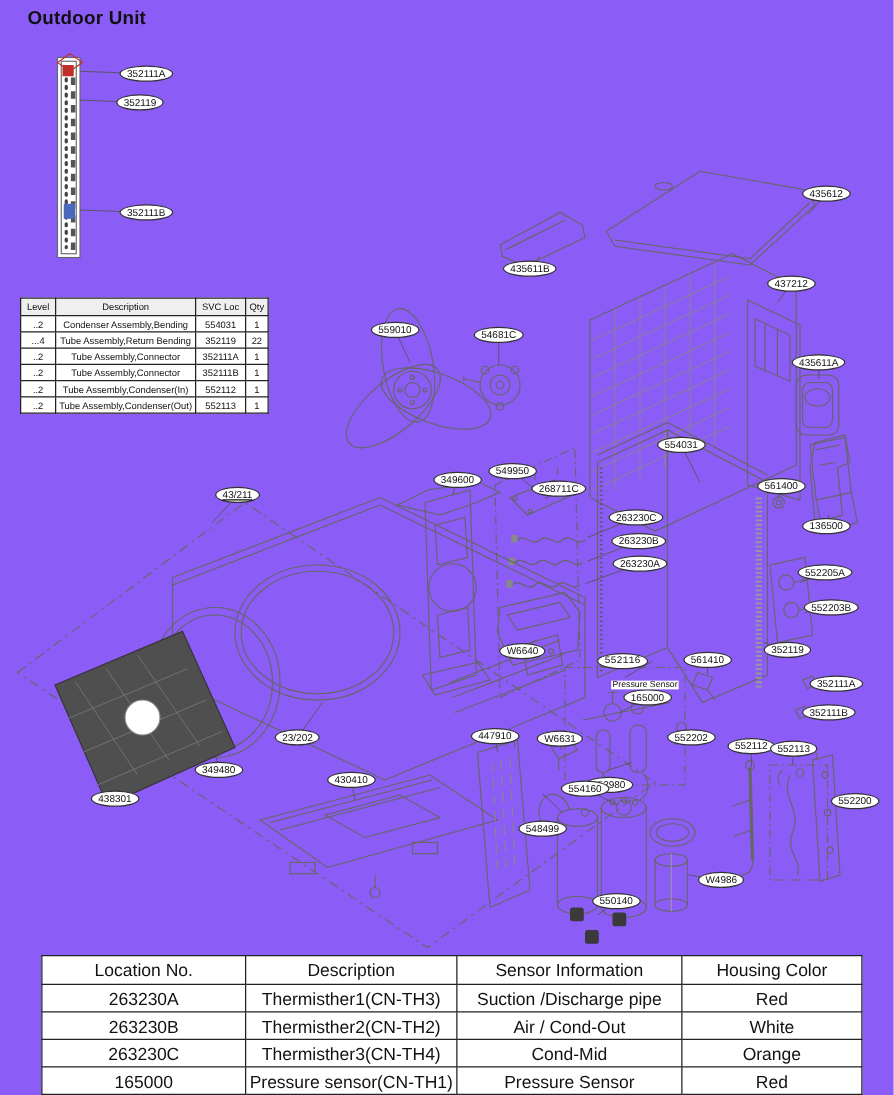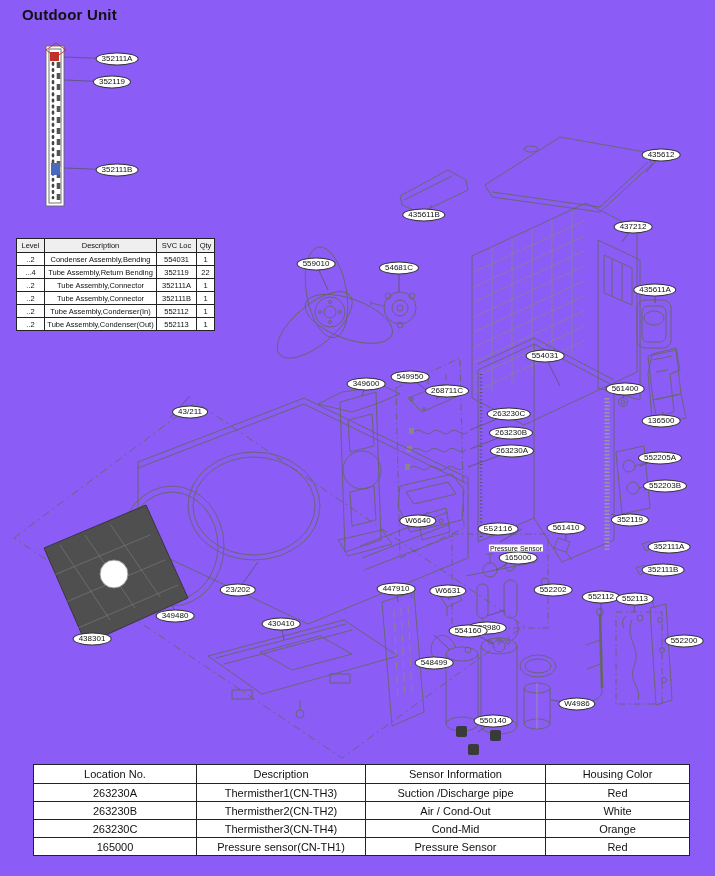--- a/index.html
+++ b/index.html
@@ -6,21 +6,21 @@
   .canvas{position:relative;width:715px;height:876px;background:#8b5cf6;overflow:hidden;
           font-family:"Liberation Sans",sans-serif;color:#111;}
   .page-title{position:absolute;left:22px;top:6px;font-size:15px;font-weight:bold;margin:0;letter-spacing:.2px;}
   svg.art{position:absolute;left:0;top:0;}
   
   table{border-collapse:collapse;position:absolute;background:#fff;table-layout:fixed;}
   th,td{border:1px solid #222;text-align:center;overflow:hidden;white-space:nowrap;}
   .parts-table{left:16px;top:238px;width:198px;font-size:7.5px;}
   .parts-table th{background:#efefef;font-weight:normal;padding:2px 1px;}
   .parts-table td{padding:1.5px 1px;}
-  .sensor-table{left:33px;top:764px;width:656px;font-size:11px;}
+  .sensor-table{left:33px;top:764px;width:656px;font-size:14px;}
   .sensor-table th{font-weight:normal;padding:3px 2px;}
   .sensor-table td{padding:2.5px 2px;}
   
   .callout{position:absolute;transform:translate(-50%,-50%);border:1px solid #333;border-radius:50%;
            padding:1px 5px;font-size:8px;line-height:1.15;background:#fff;white-space:nowrap;z-index:3;}
   .annotation{position:absolute;transform:translate(-50%,-50%);font-size:7px;background:#fff;
               padding:0 1px;white-space:nowrap;z-index:3;}
   .leaders line{stroke:#555;stroke-width:.7;}
 </style>
 </head>
@@ -384,21 +384,21 @@
       <span class="callout" style="left: 661px; top: 421px; text-align: right;">136500</span>
     
       <span class="callout" style="left: 511px; top: 433px;">263230B</span>
     
       <span class="callout" style="left: 512px; top: 451px;">263230A</span>
     
       <span class="callout" style="left: 660px; top: 458px;">552205A</span>
     
       <span class="callout" style="left: 665px; top: 486px;">552203B</span>
     
-      <span class="callout" style="left: 190px; top: 412px;">43/211</span>
+      <span class="callout" style="left: 190px; top: 396px; text-decoration: underline;">43/211</span>
     
       <span class="callout" style="left: 418px; top: 521px;">W6640</span>
     
       <span class="callout" style="left: 630px; top: 520px;">352119</span>
     
       <span class="callout" style="left: 498px; top: 529px; font-family: Liberation Mono, monospace;">552116</span>
     
       <span class="callout" style="left: 566px; top: 528px;">561410</span>
     
       <span class="callout" style="left: 518px; top: 558px;">165000</span>

